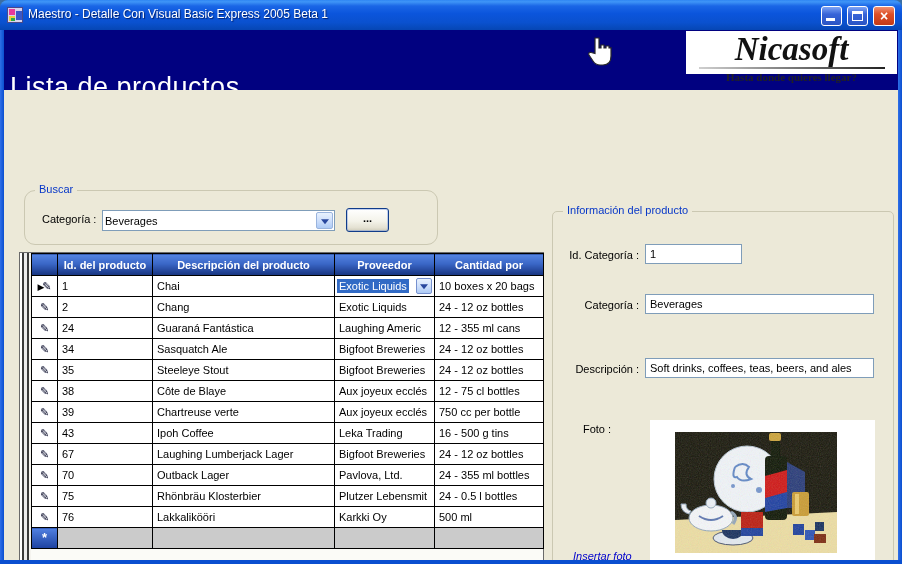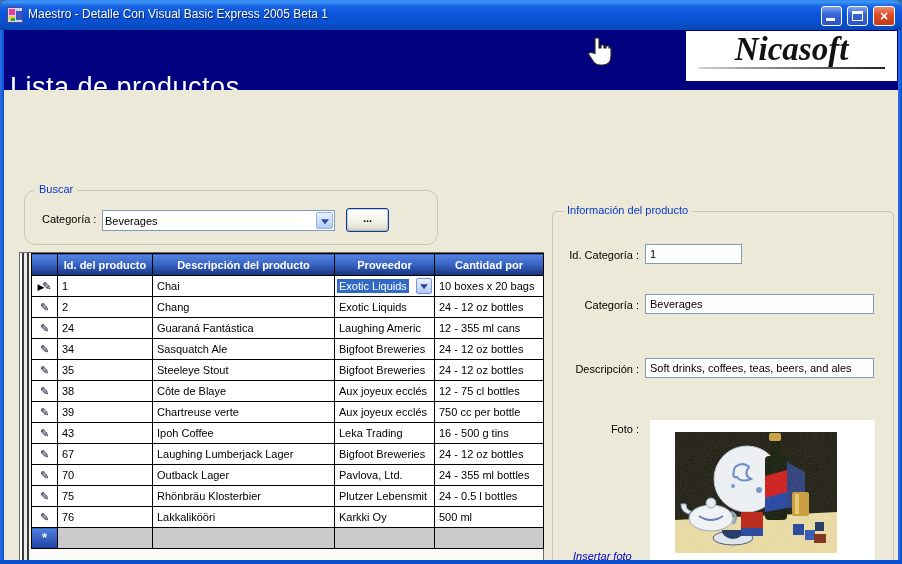--- a/index.html
+++ b/index.html
@@ -20,21 +20,21 @@
   .btn-min { left:821px; background:linear-gradient(180deg,#7da4f5,#3764d8 40%,#2a55c4); }
   .btn-max { left:847px; background:linear-gradient(180deg,#7da4f5,#3764d8 40%,#2a55c4); }
   .btn-close { left:873px; width:22px; background:linear-gradient(180deg,#f09070,#dd4f27 40%,#c23a16); }
   .btn-min .bar { position:absolute; left:4px; bottom:4px; width:9px; height:3px; background:#fff; }
   .btn-max .box { position:absolute; left:4px; top:4px; width:11px; height:10px; border:1px solid #fff; border-top:3px solid #fff; }
   .btn-close .x { position:absolute; left:0; top:1px; width:100%; text-align:center; color:#fff; font-size:14px; font-weight:bold; line-height:17px; }
 
   
   .band { position:absolute; left:0; top:30px; width:902px; height:64px; background:#010180; }
   .band-title { position:absolute; left:10px; top:42px; color:#fff; font-size:27px; letter-spacing:.5px; white-space:nowrap; }
-  .logo { position:absolute; left:686px; top:31px; width:211px; height:50px; background:#fff; text-align:center; }
+  .logo { position:absolute; left:686px; top:31px; width:211px; height:43px; background:#fff; text-align:center; }
   .logo-name { display:block; font-family:"Liberation Serif","DejaVu Serif",serif; font-style:italic; font-weight:bold; font-size:33px; line-height:36px; color:#111; }
   .logo-line { display:block; margin:0 auto; width:186px; height:2px; background:linear-gradient(90deg,#cfcfcf,#222); }
   .logo-tagline { display:block; font-family:"Liberation Serif","DejaVu Serif",serif; font-weight:bold; font-size:11px; color:#222; margin-top:2px; }
 
   
   .cursor { position:absolute; left:586px; top:36px; z-index:60; }
 
   
   .b-left,.b-right,.b-bottom { position:absolute; background:linear-gradient(90deg,#2f6fe8,#0a4fd0); z-index:50; }
   .b-left { left:0; top:30px; width:4px; height:534px; }
@@ -123,20 +123,21 @@
         <span class="x">×</span>
       </div>
   </div>
 
   <div class="band">
     <div class="band-title">Lista de productos</div>
   </div>
   <div class="logo">
     <span class="logo-name">Nicasoft</span>
     <span class="logo-line"></span>
+    <span class="logo-tagline">Hasta donde quieres llegar?</span>
   </div>
 
   <svg class="cursor" width="26" height="30" viewBox="0 0 26 30">
     <path d="M9 2h4v10h2v-3h3v3h2v-2h3v2h2v-1h0v9c0 6-3 9-8 9h-3c-3 0-5-1-7-4l-4-6c-1-1.6.6-3.1 2.2-2.5L9 17.5V2z" fill="#ffffff" stroke="#2a2a2a" stroke-width="1.2"></path>
   </svg>
 
   <div class="content">
 
     <div class="groupbox g-buscar">
       <span class="grouplabel">Buscar</span>
@@ -151,21 +152,21 @@
     </div>
 
     <div class="groupbox g-info">
       <span class="grouplabel">Información del producto</span>
       <span class="flabel" style="top:37px;">Id. Categoría :</span>
       <input class="tb" style="left: 92px; top: 32px; width: 97px;" readonly="" value="1">
       <span class="flabel" style="top:87px;">Categoría :</span>
       <input class="tb" style="left: 92px; top: 82px; width: 229px;" readonly="" value="Beverages">
       <span class="flabel" style="top:151px;">Descripción :</span>
       <input class="tb" style="left: 92px; top: 146px; width: 229px;" readonly="" value="Soft drinks, coffees, teas, beers, and ales">
-      <span class="flabel" style="top:211px;">Foto :</span>
+      <span class="flabel" style="top:211px;text-align:center;">Foto :</span>
 
       <div class="photo-frame">
         <svg class="photo" width="162" height="121" viewBox="0 0 162 121">
           <defs>
             <filter id="dith" x="0" y="0" width="100%" height="100%">
               <feTurbulence type="fractalNoise" baseFrequency="0.9" numOctaves="2" result="n"></feTurbulence>
               <feColorMatrix in="n" type="matrix" values="1.6 0 0 0 0  0 1.4 0 0 0  0 0 1.2 0 0  0 0 0 0.6 0"></feColorMatrix>
             </filter>
           </defs>
           <rect x="0" y="0" width="162" height="121" fill="#17170c"></rect>

